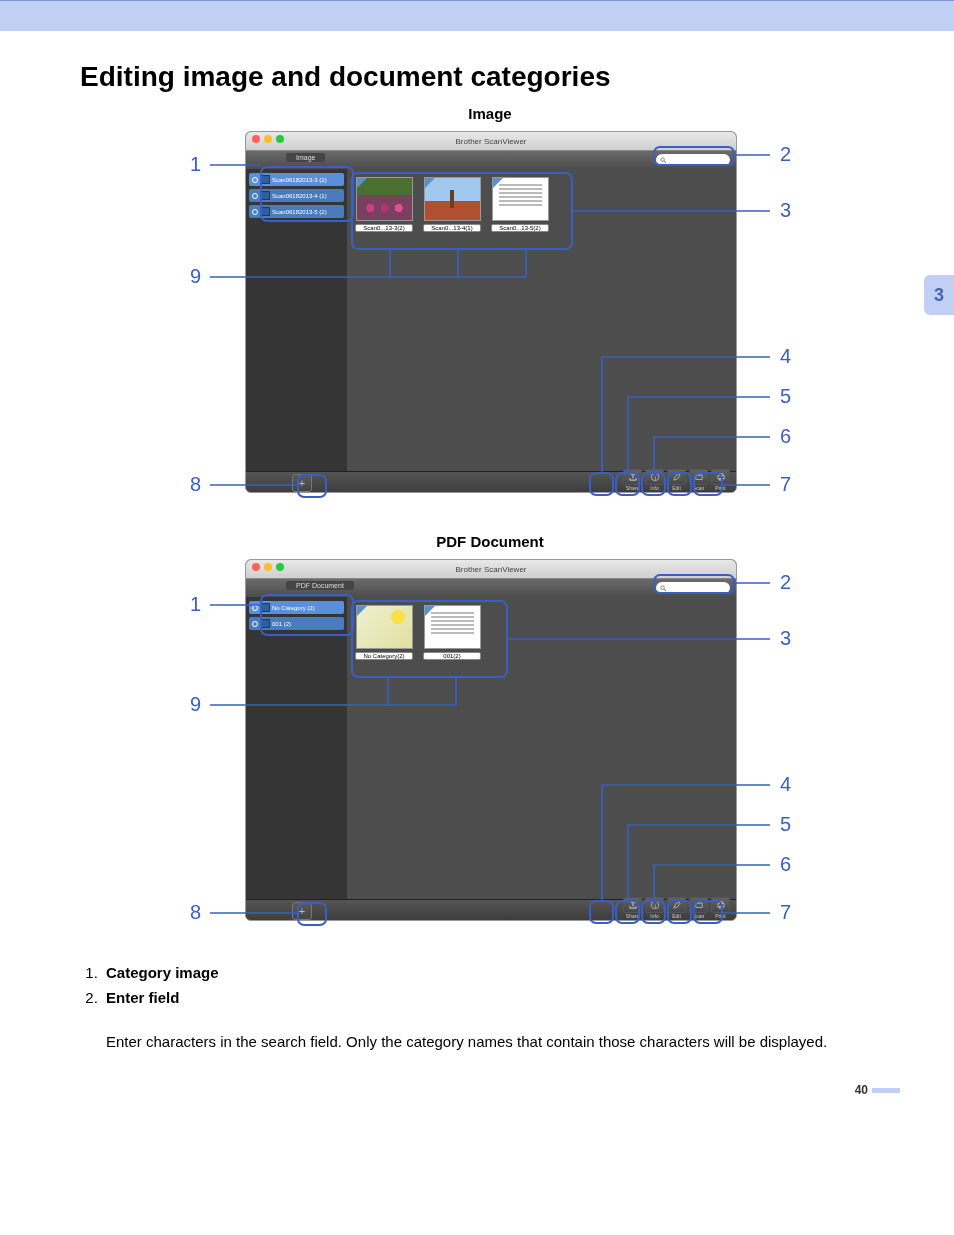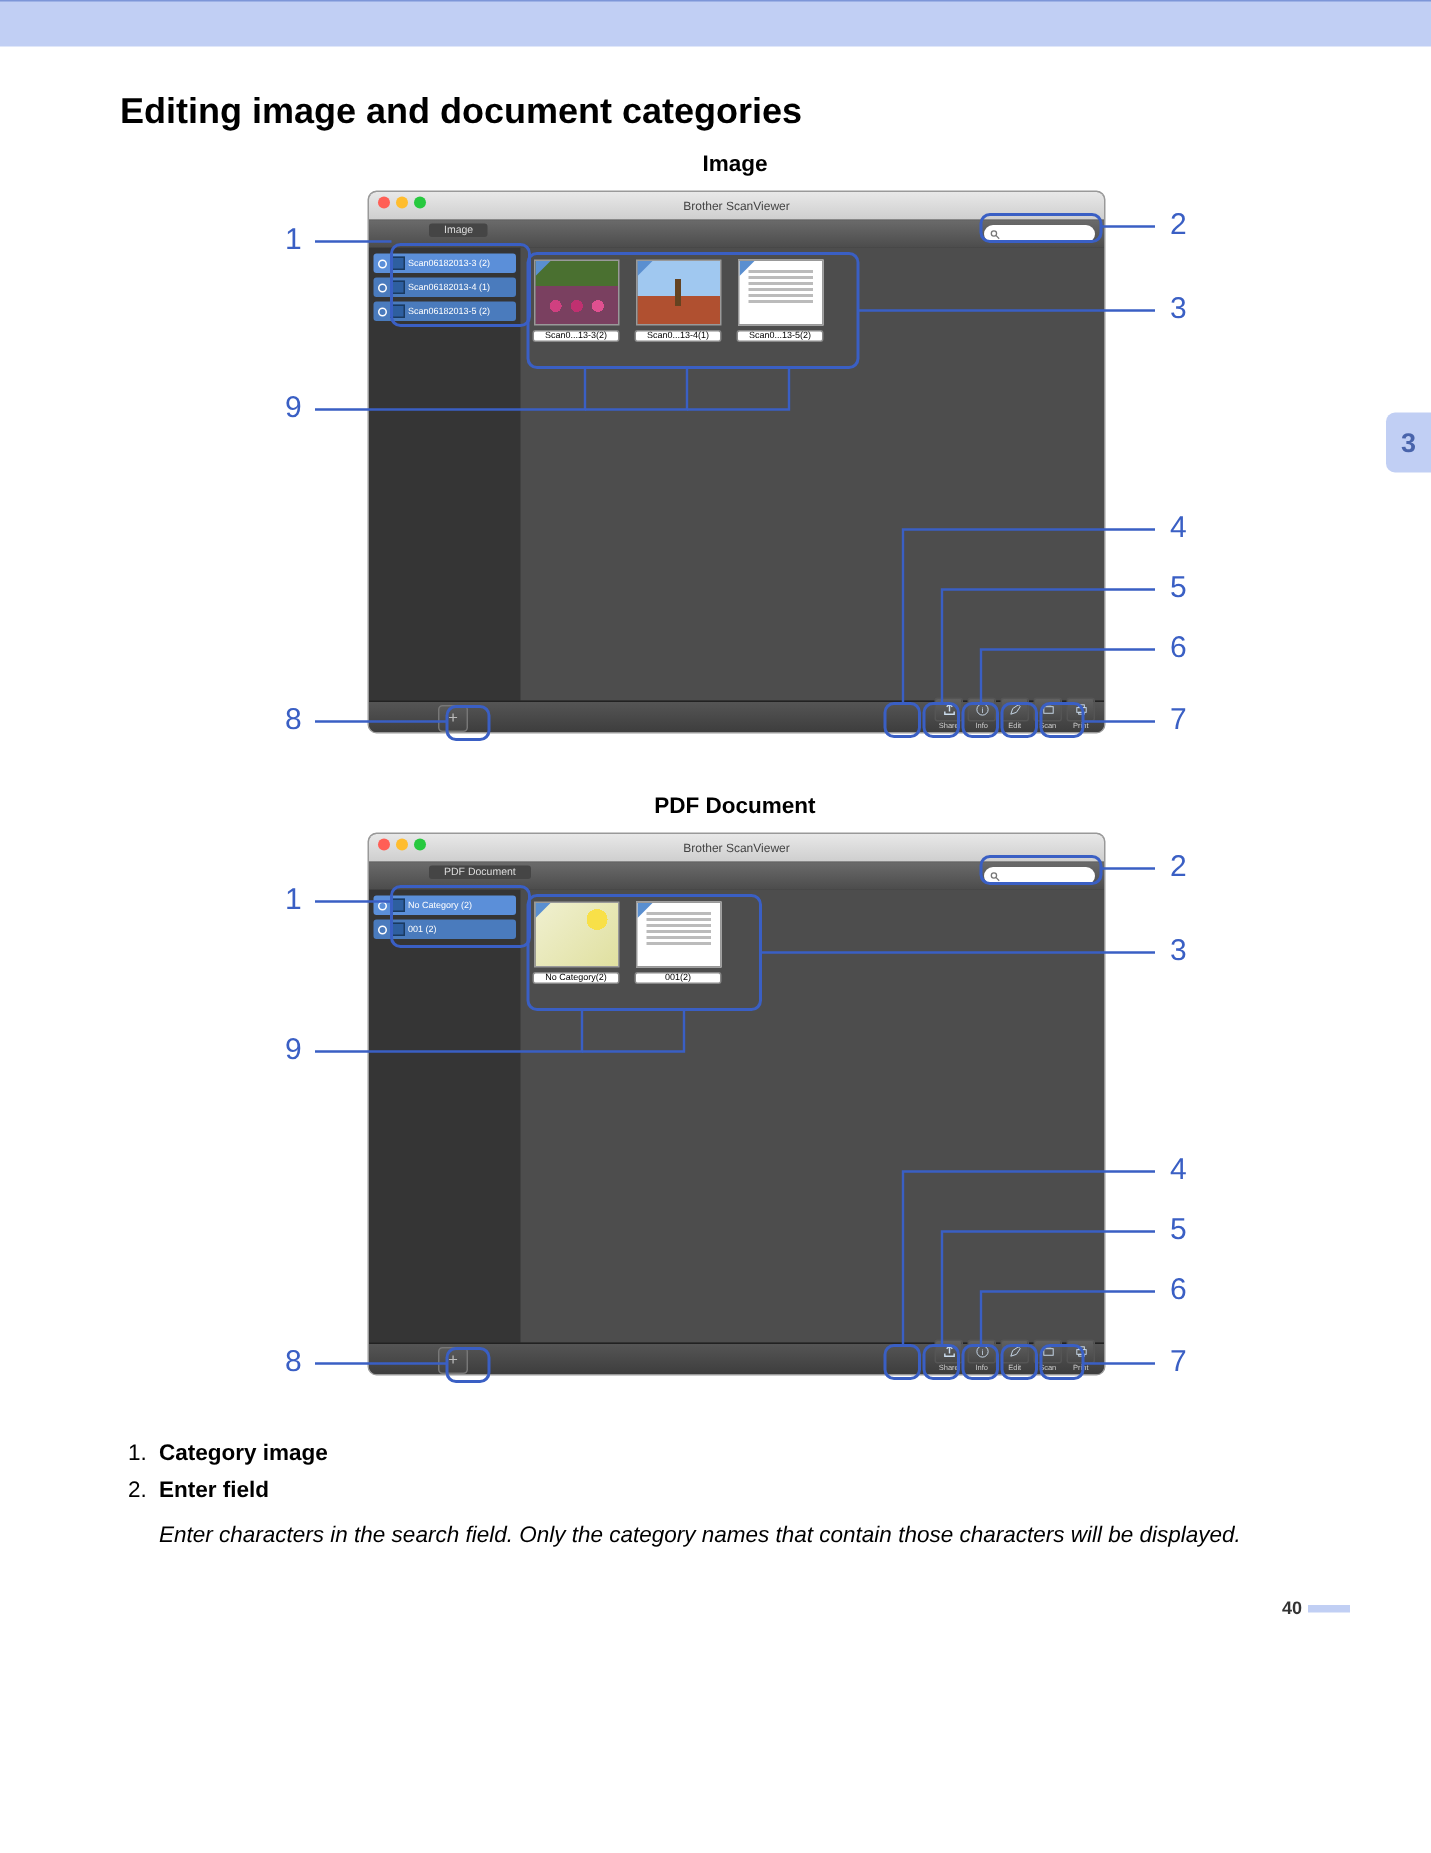--- a/index.html
+++ b/index.html
@@ -18,21 +18,21 @@
   .page-body {
     padding: 30px 0 0 80px;
     width: 820px;
   }
   .breadcrumb {
     font-size: 12px;
     color: #666;
     margin: 0 0 40px 0;
   }
   h1 {
-    font-size: 24px;
+    font-size: 28px;
     font-weight: bold;
     margin: 0 0 12px 0;
   }
   .intro {
     font-size: 15px;
     line-height: 1.45;
     margin: 0 0 28px 0;
   }
   .intro em { font-style: italic; }
   .intro strong { font-weight: bold; }
@@ -270,21 +270,21 @@
 
   
   ol.legend {
     font-size:15px;
     line-height:1.55;
     padding-left: 22px;
     margin:10px 0 0 0;
   }
   ol.legend li { padding-left:4px; margin-bottom:2px;}
   ol.legend .lh { font-weight:bold; }
-  ol.legend .ld { display:block; font-weight:normal; margin-top:6px;font-style:italic;}
+  ol.legend .ld { display:block; font-weight:normal; margin-top:20px;}
 
   .page-number {
     text-align:right;
     font-size:12px;
     font-weight:bold;
     color:#333;
     margin-top:30px;
   }
   .page-number-bar {
     height:5px;width:28px;background:#c1cff4;

